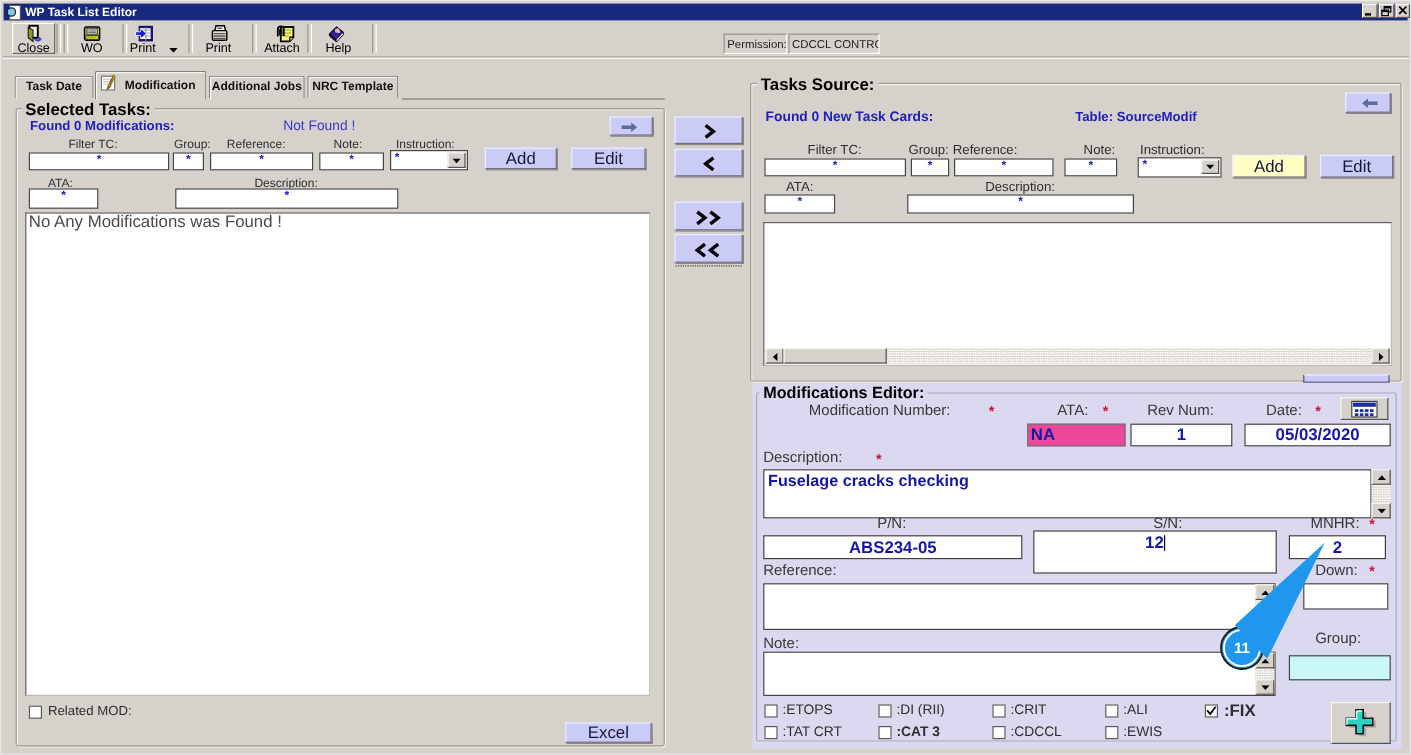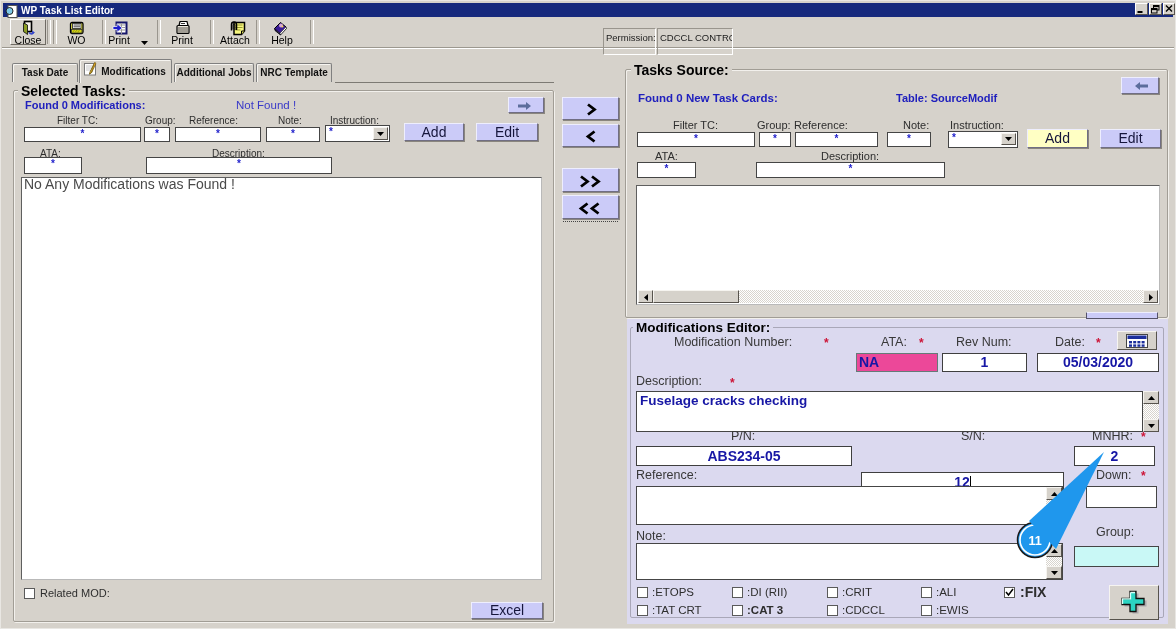--- a/index.html
+++ b/index.html
@@ -5,21 +5,21 @@
 html,body{margin:0;padding:0;}
 body{width:1176px;height:629px;overflow:hidden;font-family:"Liberation Sans",sans-serif;}
 .win{position:absolute;left:0;top:0;width:1176px;height:629px;background:#d6d2cb;}
 .abs{position:absolute;}
 .titlebar{left:3px;top:3px;width:1170px;height:14px;background:#16297d;}
 .titletxt{left:21px;top:5px;color:#fff;font-weight:bold;font-size:10px;white-space:nowrap;}
 .wbtn{width:13px;height:12px;top:3px;background:#d6d2cb;border:1px solid;border-color:#fff #5a5650 #5a5650 #fff;box-sizing:border-box;overflow:hidden;}
 .wbtn svg{display:block;margin:0 auto;}
 .tlab{position:absolute;font-size:10.5px;color:#000;text-align:center;white-space:nowrap;}
 .tsep{top:20px;height:24px;width:2px;border-left:1px solid #9a968e;border-right:1px solid #fff;}
-.permbox{top:28px;height:27px;box-sizing:border-box;border:1px solid;border-color:#99958d #fff #fff #99958d;font-size:10px;color:#1c1c1c;padding:3px 0 0 4px;white-space:nowrap;overflow:hidden;}
+.permbox{top:28px;height:17px;box-sizing:border-box;border:1px solid;border-color:#99958d #fff #fff #99958d;font-size:10px;color:#1c1c1c;padding:3px 0 0 4px;white-space:nowrap;overflow:hidden;}
 .tab{box-sizing:border-box;background:#d6d2cb;border:1px solid #808080;border-bottom:none;border-top-left-radius:2px;border-top-right-radius:2px;font-size:10px;font-weight:bold;color:#111;text-align:center;box-shadow:inset 1px 1px 0 #f6f4f0;white-space:nowrap;}
 .grp{box-sizing:border-box;border:1px solid #a19d95;border-radius:2px;box-shadow:inset 1px 1px 0 #f2f0ec, 1px 1px 0 #f2f0ec;}
 .grplbl{font-weight:bold;font-size:14px;color:#000;background:#d6d2cb;padding:0 3px;white-space:nowrap;}
 .lbl{font-size:11px;color:#2e2e2e;white-space:nowrap;}
 .mlbl{font-size:12.5px;color:#383838;white-space:nowrap;}
 .blueb{color:#2020bd;font-weight:bold;font-size:11px;white-space:nowrap;}
 .inp{box-sizing:border-box;background:#fff;border:1px solid #454545;font-size:10px;color:#2222cc;text-align:center;}
 .st{font-weight:bold;}
 .btn{box-sizing:border-box;background:#cbcbf8;border:1px solid;border-color:#eeeefe #706e83 #706e83 #eeeefe;box-shadow:1px 1px 0 #8a867e;font-size:14px;color:#16163c;text-align:center;}
 .sunken{box-sizing:border-box;background:#fff;border:1px solid;border-color:#5f5f5f #b9b9b9 #b9b9b9 #5f5f5f;}
@@ -123,21 +123,21 @@
         <circle cx="10.5" cy="6.5" r="1" fill="#f6d858"></circle>
       </svg></div>
     <div class="abs tlab" style="left:262px;top:34px;width:40px;">Help</div>
   <div class="abs tsep" style="left:310px;"></div>
 
   <div class="abs permbox" style="left:603px;width:53px;font-size:9.5px;padding-left:2px;">Permission:</div>
   <div class="abs permbox" style="left:657px;width:76px;font-size:9.5px;padding-left:2px;">CDCCL CONTROL</div>
 
   <div class="abs" style="left:335px;top:82px;width:219px;height:1px;background:#7d7a74;"></div>
   <div class="abs tab" style="left:12px;top:63px;width:66px;height:19px;line-height:18px;">Task Date</div>
-  <div class="abs tab" style="left:79px;top:59px;width:93px;height:24px;line-height:23px;padding-left:16px;">Modifications</div>
+  <div class="abs tab" style="left:79px;top:59px;width:93px;height:24px;line-height:23px;padding-left:16px;">Modification</div>
   <div class="abs" style="left:84px;top:61px;" id="ic-tab"><svg width="13" height="15">
         <rect x="0.5" y="2.5" width="11" height="11.5" fill="#fff" stroke="#7a7a7a"></rect>
         <path d="M2 5 h8 M2 7 h8 M2 9 h4" stroke="#c0c0c0" stroke-width="0.9"></path>
         <path d="M10.8 1.5 L6.2 10.5 L5.4 13.2 L7.6 11.6 Z" fill="#f0c030" stroke="#6a5510" stroke-width="0.9"></path>
         <path d="M10.8 1.5 L12 2.6 L7.6 11.6" fill="#e8a820" stroke="#6a5510" stroke-width="0.6"></path>
       </svg></div>
   <div class="abs tab" style="left:174px;top:63px;width:80px;height:19px;line-height:18px;">Additional Jobs</div>
   <div class="abs tab" style="left:256px;top:63px;width:76px;height:19px;line-height:18px;">NRC Template</div>
 
   <div class="abs grp" style="left:13px;top:90px;width:541px;height:532px;"></div>
@@ -302,21 +302,21 @@
       <svg width="7" height="4" style="margin-top:4px;">
         <path d="M0 0 L7 0 L3.5 4 Z" fill="#000"></path>
       </svg>
     </div>
 
   <div class="abs mlbl" style="left:731px;top:429px;">P/N:</div>
   <div class="abs mlbl" style="left:961px;top:429px;">S/N:</div>
   <div class="abs mlbl" style="left:1092px;top:429px;">MNHR:</div>
   <div class="abs red" style="left:1141px;top:430px;">*</div>
   <div class="abs val" style="left:636px;top:446px;width:216px;height:20px;line-height:18px;">ABS234-05</div>
-  <div class="abs val" style="left:861px;top:472px;width:203px;height:24px;line-height:18px;">12<span style="display:inline-block;width:1px;height:13px;background:#000;vertical-align:-2px;"></span></div>
+  <div class="abs val" style="left:861px;top:442px;width:203px;height:36px;line-height:18px;">12<span style="display:inline-block;width:1px;height:13px;background:#000;vertical-align:-2px;"></span></div>
   <div class="abs val" style="left:1074px;top:446px;width:81px;height:20px;line-height:18px;">2</div>
 
   <div class="abs mlbl" style="left:636px;top:468px;">Reference:</div>
   <div class="abs mlbl" style="left:1096px;top:468px;">Down:</div>
   <div class="abs red" style="left:1141px;top:469px;">*</div>
   <div class="abs" style="left:636px;top:486px;width:427px;height:39px;background:#fff;border:1px solid #454545;box-sizing:border-box;">
     <div class="abs dither" style="right:0;top:0;bottom:0;width:16px;"></div>
     <div class="abs sb" style="right:0;top:0;width:16px;height:13px;">
         <svg width="7" height="4" style="margin-top:4px;">
           <path d="M3.5 0 L7 4 L0 4 Z" fill="#000"></path>

